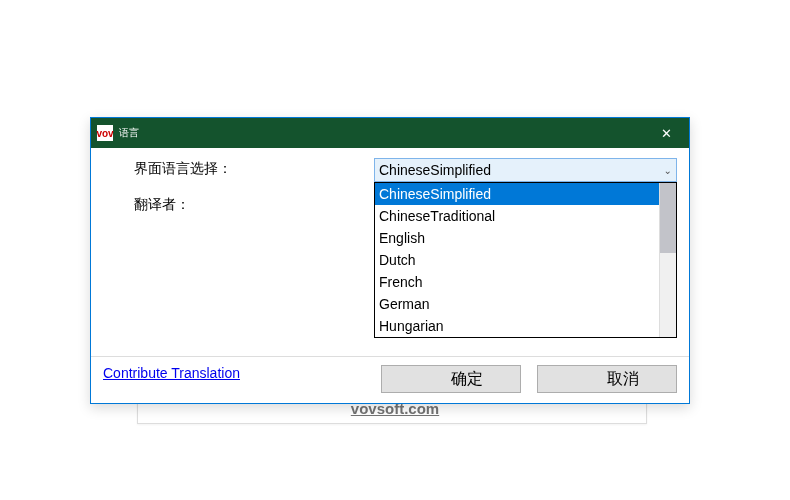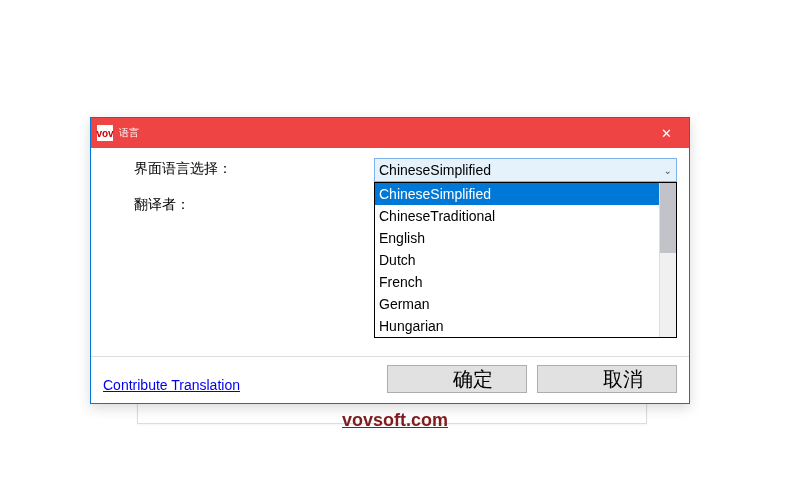--- a/index.html
+++ b/index.html
@@ -16,21 +16,21 @@
       position: absolute;
       left: 90px;
       top: 117px;
       width: 600px;
       border: 1px solid #0078d7;
       background: #fff;
       box-shadow: 0 4px 12px rgba(0,0,0,0.15);
     }
     .titlebar {
       height: 30px;
-      background: #ef4444;
+      background: #14532d;
       color: #fff;
       display: flex;
       align-items: center;
       padding-left: 6px;
     }
     .titlebar-icon {
       width: 16px;
       height: 16px;
       background: #fff;
       margin-right: 6px;
@@ -131,50 +131,50 @@
       left: 0;
       width: 100%;
       top: 0;
       height: 70px;
       background: #c2c3c9;
     }
     .footer {
       border-top: 1px solid #ddd;
       padding: 8px 12px 10px 12px;
       display: flex;
-      align-items: flex-end;
-      gap: 10px;
+      align-items: flex-start;
+      gap: 16px;
     }
     .link {
       color: #0000ee;
       text-decoration: underline;
       cursor: pointer;
       font-size: 14px;
       flex: 1;
     }
     .btn {
       width: 140px;
       height: 28px;
       border: 1px solid #adadad;
       background: #e1e1e1;
       display: flex;
       align-items: center;
       justify-content: center;
-      font-size: 20px;
+      font-size: 16px;
       cursor: pointer;
       padding-left: 32px;
     }
     .back-link {
       position: absolute;
       left: 50%;
       transform: translateX(-50%);
-      top: 410px;
-      color: #7f1d1d;
+      top: 400px;
+      color: #737373;
       text-decoration: underline;
-      font-size: 18px;
+      font-size: 15px;
       font-weight: bold;
       cursor: pointer;
     }
     .back-frame {
       position: absolute;
       left: 137px;
       top: 388px;
       width: 510px;
       height: 36px;
       border: 1px solid #ddd;

